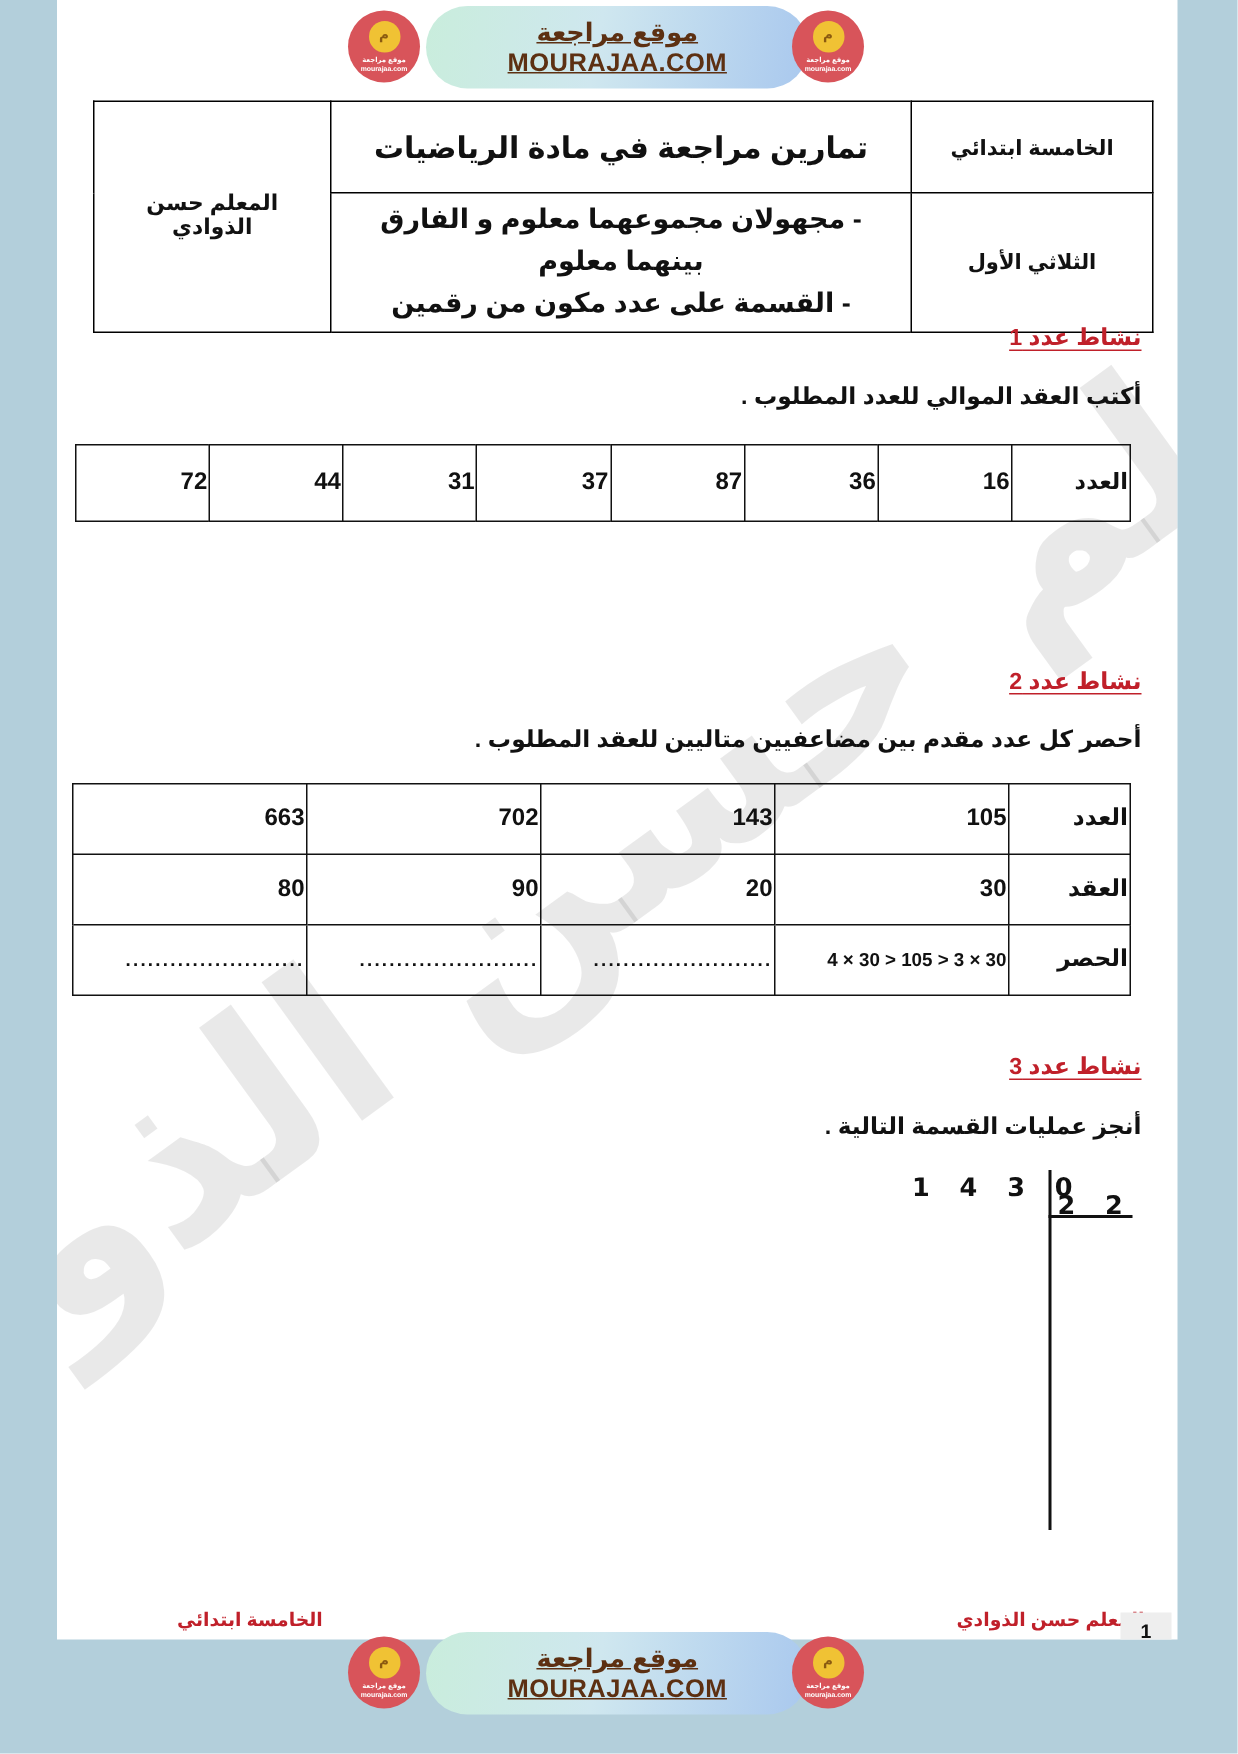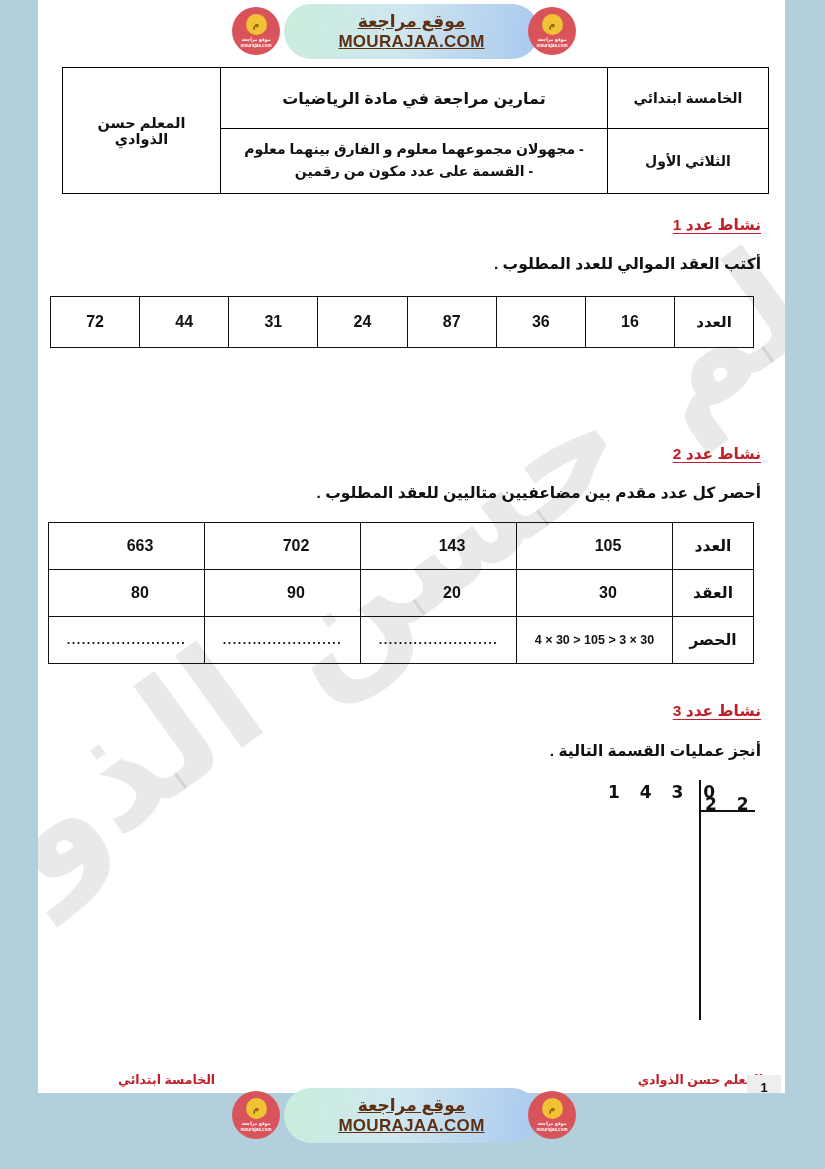--- a/index.html
+++ b/index.html
@@ -146,22 +146,22 @@
   }
   #header-table td {
     border: 1.6px solid #000;
     text-align: center;
     vertical-align: middle;
     font-weight: bold;
     color: #111;
     padding: 4px 6px;
   }
   .hdr-teacher { width: 145px; font-size: 14.5px; }
-  .hdr-title   { font-size: 16px; height: 52px; }
-  .hdr-sub     { font-size: 14px; height: 56px; line-height: 1.55; }
+  .hdr-title   { font-size: 20px; height: 52px; }
+  .hdr-sub     { font-size: 18px; height: 56px; line-height: 1.55; }
   .hdr-level   { width: 148px; font-size: 14px; }
 
   
   .activity-title {
     position: absolute;
     right: 24px;
     font-size: 15.5px;
     font-weight: bold;
     color: #c0202a;
     text-decoration: underline;
@@ -177,21 +177,21 @@
   }
 
   
   .ws-table {
     position: absolute;
     border-collapse: collapse;
     table-layout: fixed;
   }
   .ws-table td {
     border: 1.4px solid #111;
-    text-align: center;
+    text-align: right;
     vertical-align: middle;
     font-weight: bold;
     color: #111;
   }
   .ws-table .rowhead {
     font-size: 14.5px;
     line-height: 1.3;
   }
 
   
@@ -351,21 +351,21 @@
     <div class="activity-title" style="top:216px;">نشاط عدد 1</div>
     <div class="activity-prompt" style="top:255px;">أكتب العقد الموالي للعدد المطلوب .</div>
 
     <table id="t1" class="ws-table">
       <tbody>
           <tr>
         <td class="rowhead">العدد</td>
         <td class="num">16</td>
         <td class="num">36</td>
         <td class="num">87</td>
-        <td class="num">24</td>
+        <td class="num">37</td>
         <td class="num">31</td>
         <td class="num">44</td>
         <td class="num">72</td>
       </tr>
     </tbody>
       </table>
 
     <div class="activity-title" style="top:445px;">نشاط عدد 2</div>
     <div class="activity-prompt" style="top:484px;">أحصر كل عدد مقدم بين مضاعفيين متاليين للعقد المطلوب .</div>
 

